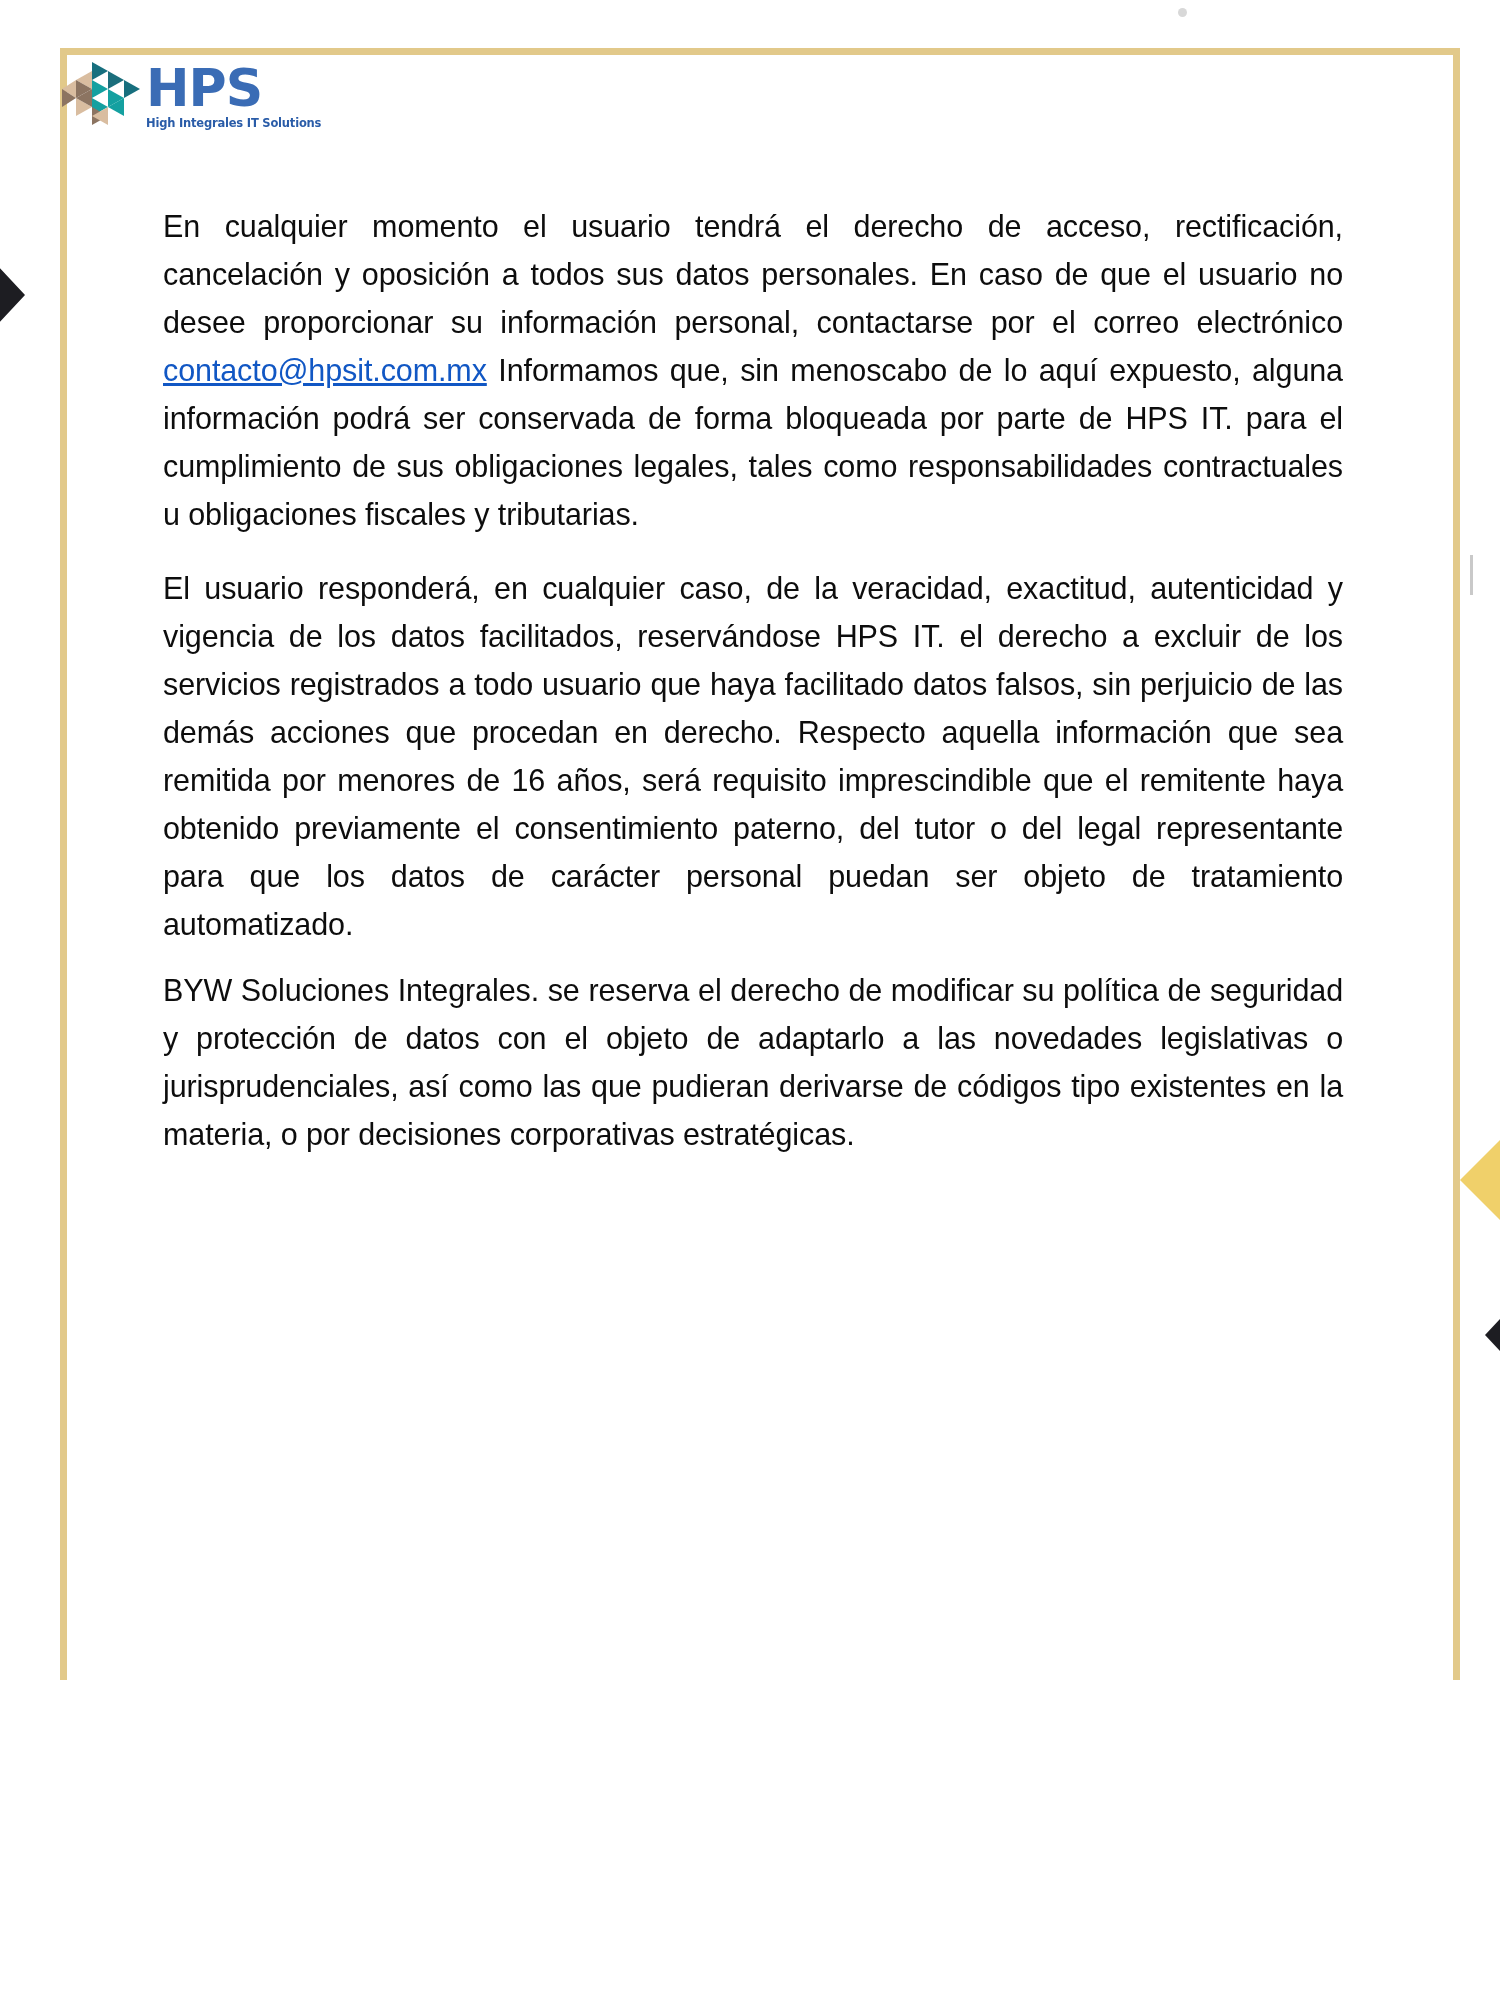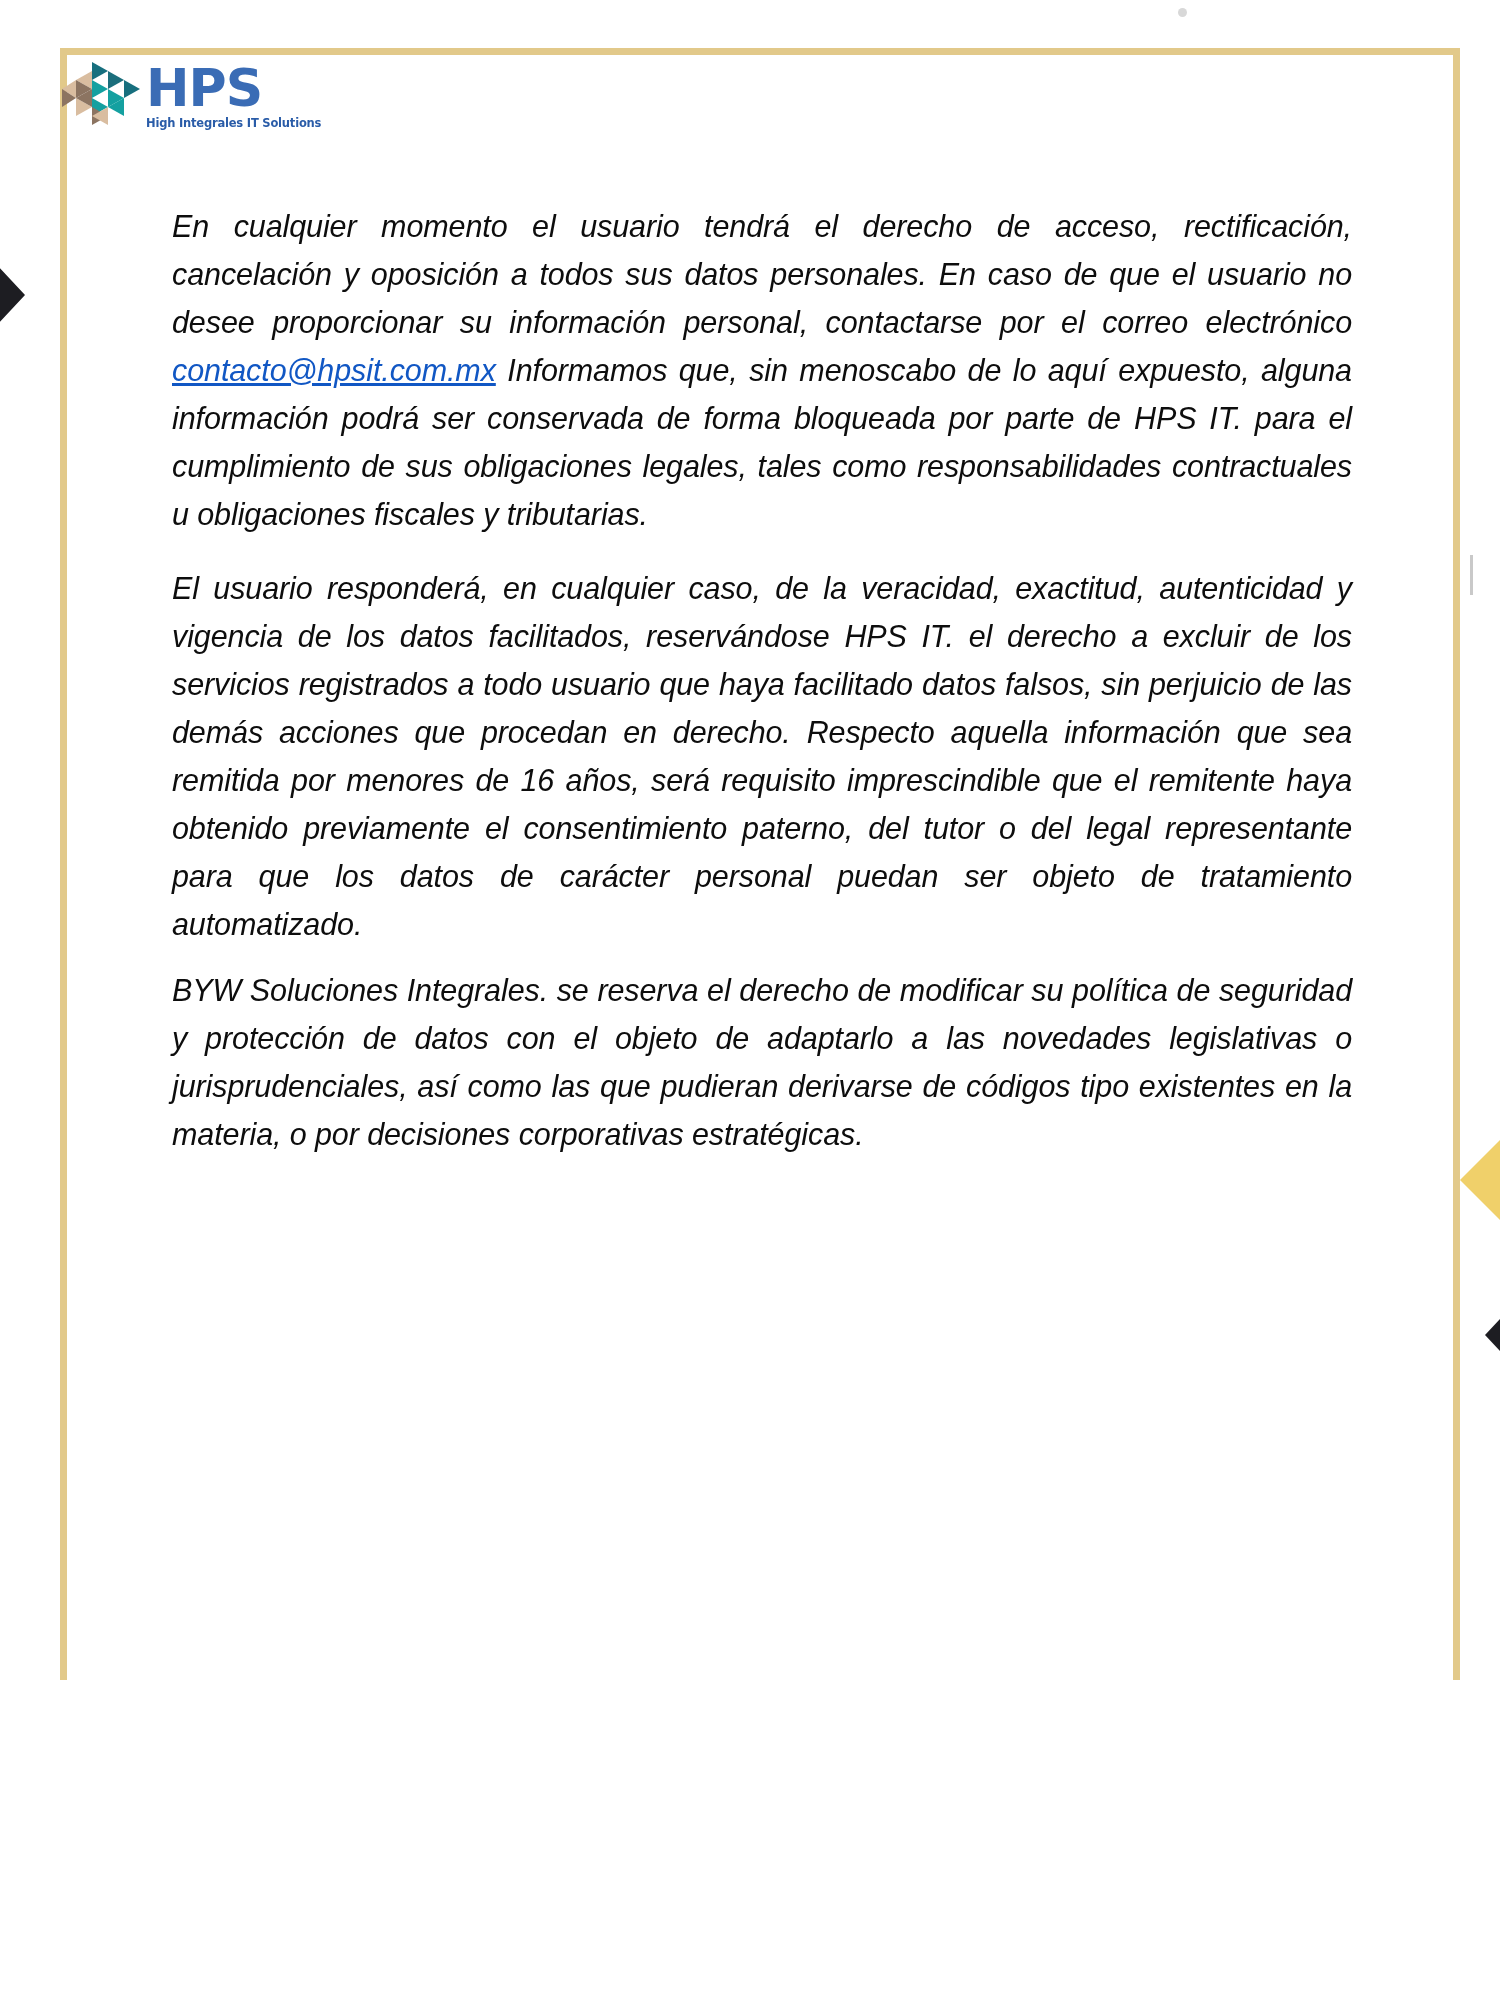--- a/index.html
+++ b/index.html
@@ -139,24 +139,23 @@
     font-weight: bold;
     font-size: 11.5px;
     color: #2a5ca8;
     letter-spacing: -0.2px;
     margin-top: 2px;
   }
 
   
   .content {
     position: absolute;
-    left: 172px;
+    left: 163px;
     top: 202px;
     width: 1180px;
-    font-style: italic;
   }
   p.body {
     margin: 0 0 26px 0;
     font-family: "Liberation Sans", sans-serif;
     font-size: 30.5px;
     line-height: 48px;
     color: #0d0d0d;
     text-align: justify;
     font-stretch: condensed;
     letter-spacing: -0.1px;

